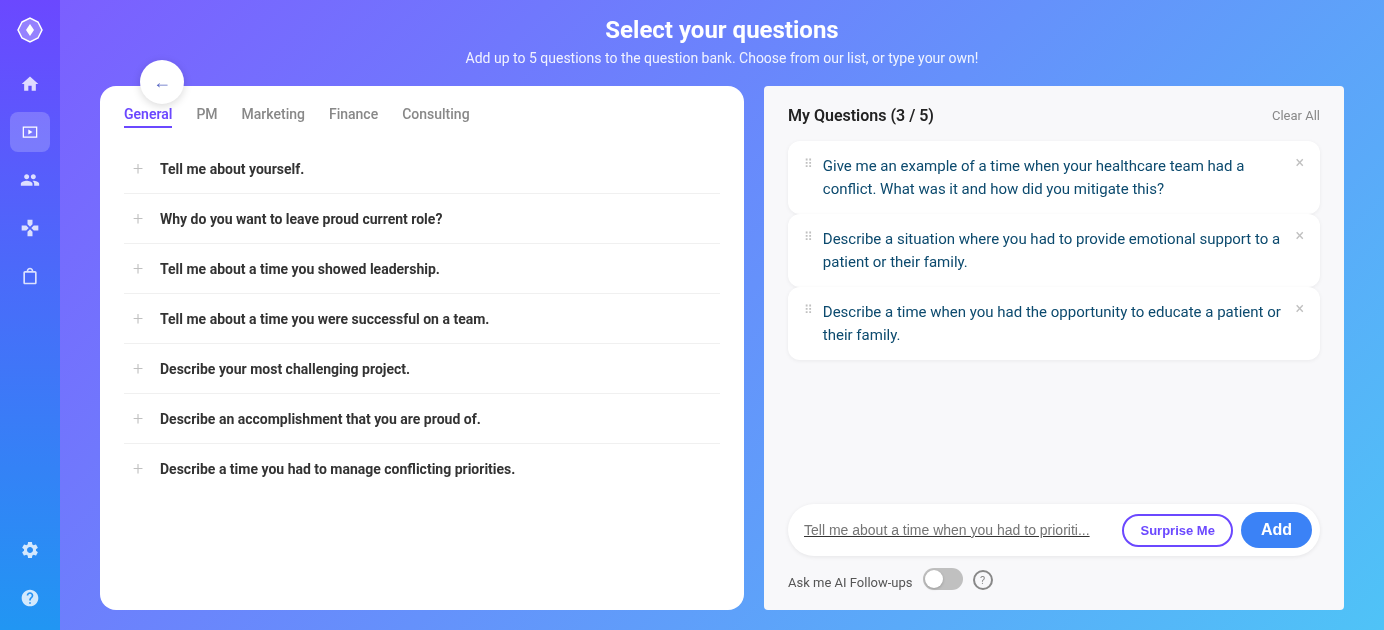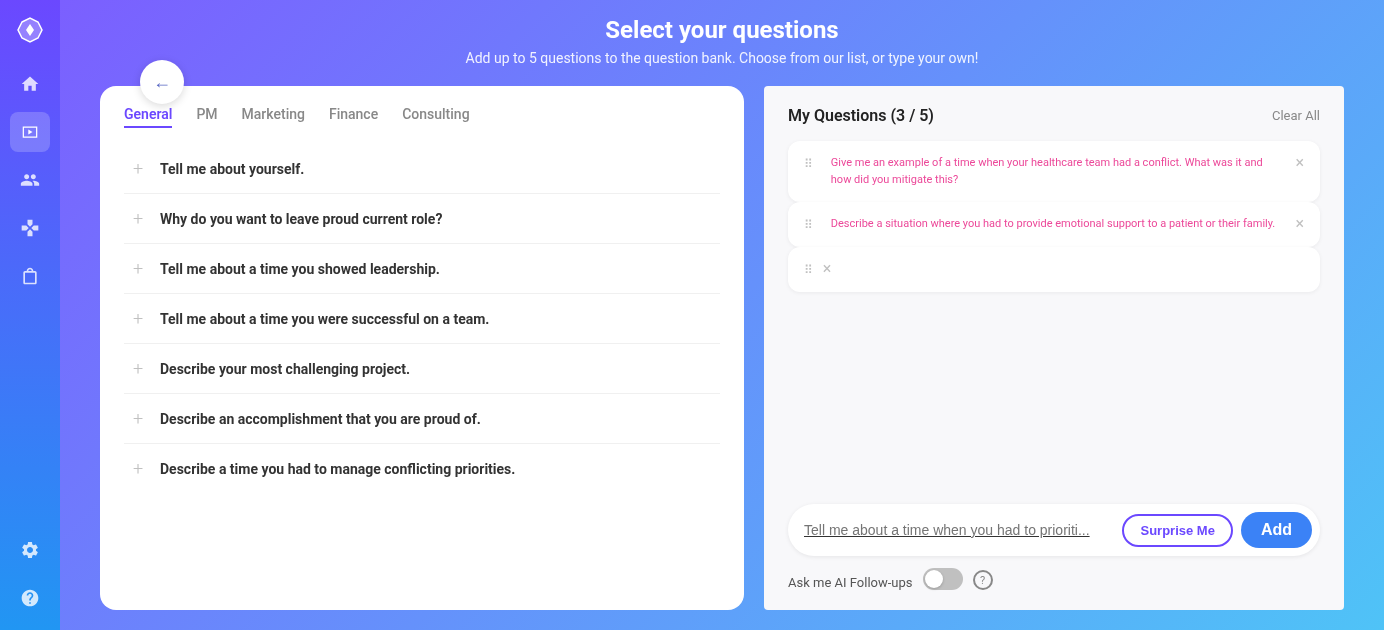--- a/index.html
+++ b/index.html
@@ -207,25 +207,24 @@
       gap: 10px;
       box-shadow: 0 1px 4px rgba(0,0,0,0.06);
     }
     .drag-handle {
       color: #C0C0C0;
       font-size: 12px;
       margin-top: 2px;
       flex-shrink: 0;
     }
     .selected-question-text {
-      font-size: 11px;
-      color: #ec4899;
+      font-size: 15px;
+      color: #0c4a6e;
       flex: 1;
       line-height: 1.5;
-      margin-left: 8px;
     }
     .remove-btn {
       color: #C0C0C0;
       cursor: pointer;
       font-size: 16px;
       flex-shrink: 0;
       margin-top: -2px;
     }
 
     .bottom-area {
@@ -439,20 +438,21 @@
             <span class="selected-question-text">Give me an example of a time when your healthcare team had a conflict. What was it and how did you mitigate this?</span>
             <span class="remove-btn">×</span>
           </div>
           <div class="selected-question">
             <span class="drag-handle">⠿</span>
             <span class="selected-question-text">Describe a situation where you had to provide emotional support to a patient or their family.</span>
             <span class="remove-btn">×</span>
           </div>
           <div class="selected-question">
             <span class="drag-handle">⠿</span>
+            <span class="selected-question-text">Describe a time when you had the opportunity to educate a patient or their family.</span>
             <span class="remove-btn">×</span>
           </div>
         </div>
 
       <div class="bottom-area">
         <div class="input-row">
           <input class="custom-input" type="text" placeholder="Tell me about a time when you had to prioriti..." style="">
           <button class="surprise-btn">Surprise Me</button>
           <button class="add-btn">Add</button>
         </div>

